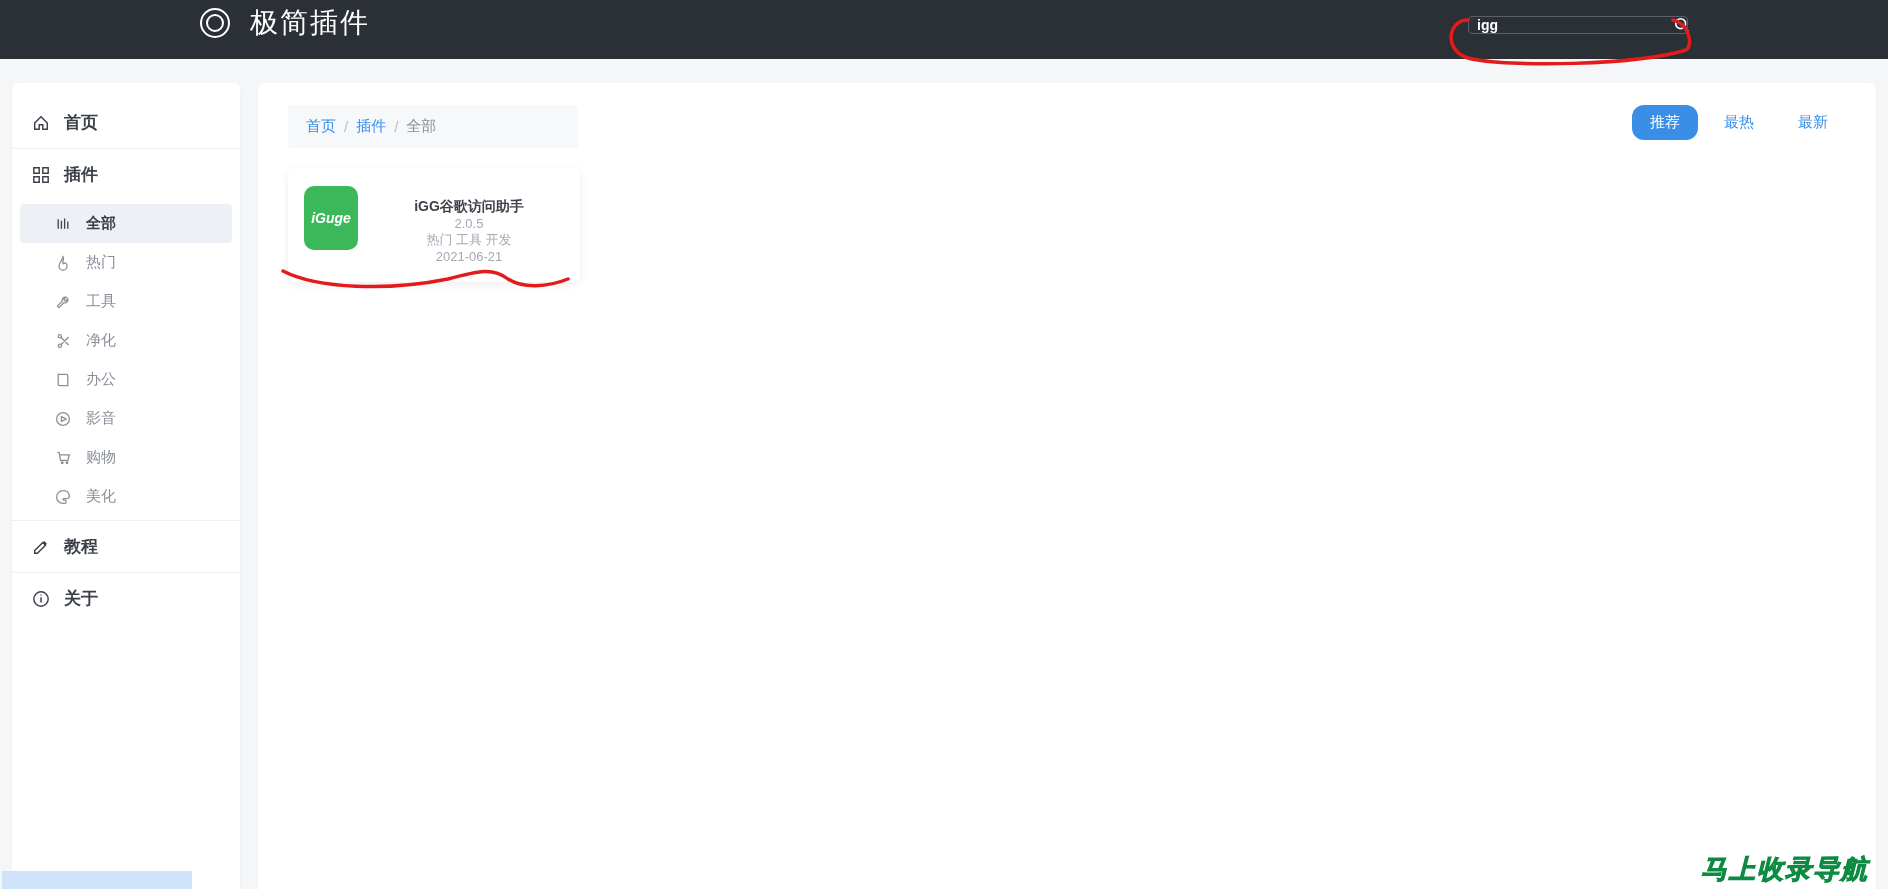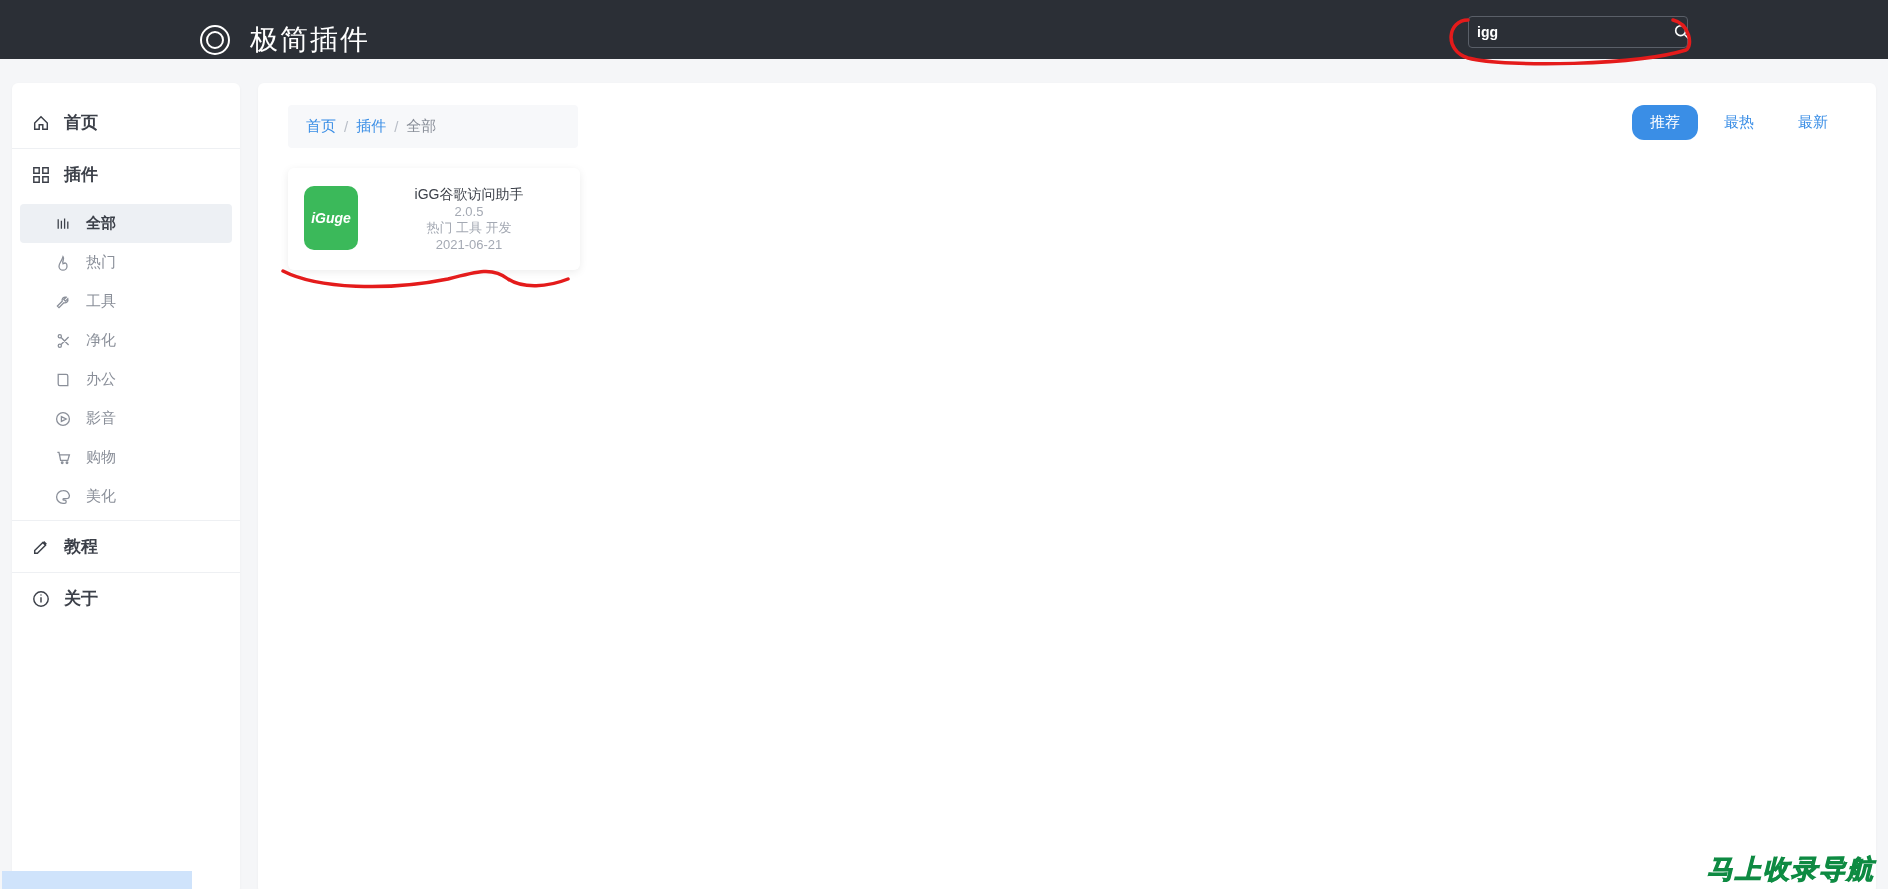--- a/index.html
+++ b/index.html
@@ -15,21 +15,21 @@
   .topbar {
     height: 4px;
     background: #2b2f36;
     width: 100%;
   }
 
   .header {
     background: #2b2f36;
     height: 55px;
     display: flex;
-    align-items: flex-end;
+    align-items: flex-start;
     padding: 0 200px 0 200px;
     position: relative;
   }
 
   .logo-area {
     display: flex;
     align-items: center;
     gap: 20px;
   }
 
@@ -55,21 +55,21 @@
     letter-spacing: 2px;
   }
 
   .search-wrap {
     position: absolute;
     right: 200px;
     top: 12px;
   }
   .search-box {
     width: 220px;
-    height: 32px;
+    height: 18px;
     background: #2b2f36;
     border: 1px solid #5a5f68;
     border-radius: 4px;
     display: flex;
     align-items: center;
     padding: 0 8px;
   }
   .search-input {
     flex: 1;
     background: transparent;
@@ -192,31 +192,31 @@
     align-items: center;
     justify-content: center;
     color: #fff;
     font-weight: 700;
     font-size: 14px;
     font-style: italic;
     text-align: center;
     flex-shrink: 0;
   }
   .card-body { flex: 1; text-align: center; }
-  .card-title { font-weight: 400; font-size: 14px; color: #3c4049; }
+  .card-title { font-weight: 700; font-size: 14px; color: #3c4049; margin-top: 12px; }
   .card-line { font-size: 13px; color: #a4a9b3; }
 
   .annot1 {
     position: absolute;
     pointer-events: none;
   }
 
   .watermark {
     position: absolute;
-    right: 13px;
+    right: 19px;
     bottom: 2px;
     font-size: 26px;
     font-weight: 900;
     font-style: italic;
     color: #1fcf6a;
     letter-spacing: 2px;
     -webkit-text-stroke: 1px #0e8a42;
   }
 
   .status-hint {

